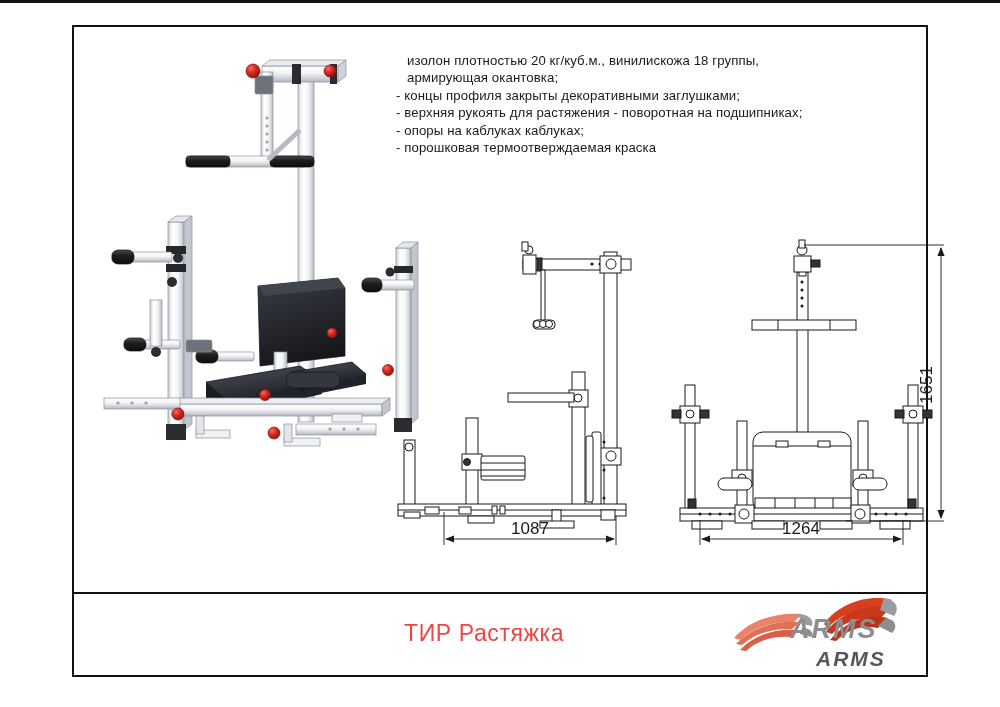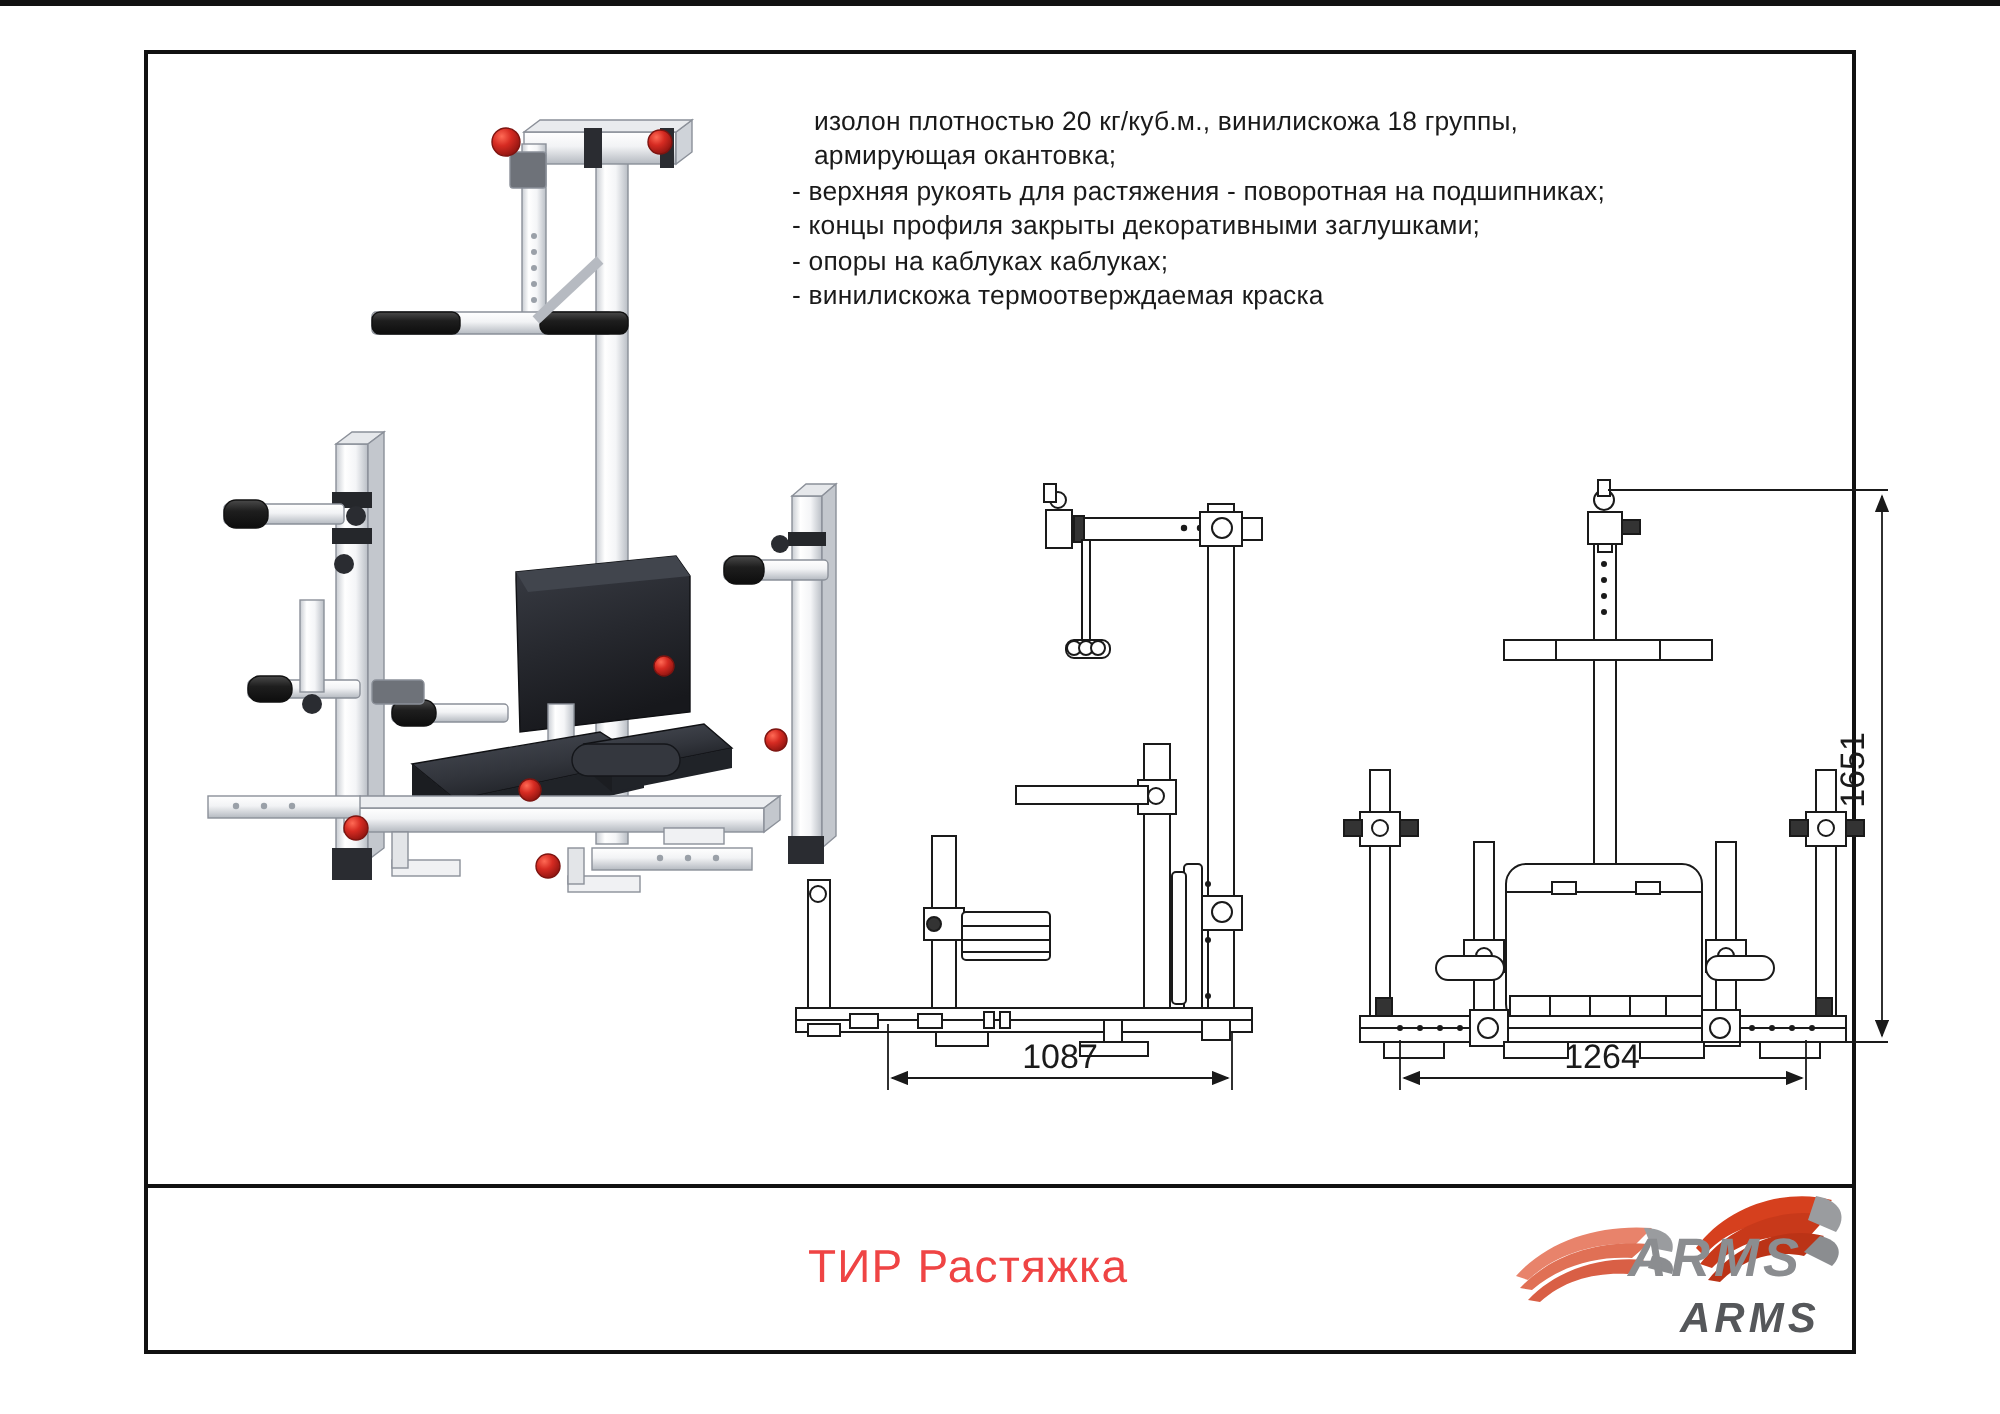--- a/index.html
+++ b/index.html
@@ -15,21 +15,21 @@
 
   
   .spec{position:absolute;left:396px;top:52px;width:540px;}
   .spec-line{font-size:13.2px;line-height:17.4px;white-space:nowrap;letter-spacing:.1px;}
   .spec-line.ind{padding-left:11px;}
 
   
   .title-text{position:absolute;left:404px;top:620px;font-size:23px;letter-spacing:.6px;color:#ef4444;}
 
   
-  .logo{position:absolute;left:752px;top:594px;width:172px;height:76px;}
+  .logo{position:absolute;left:728px;top:594px;width:172px;height:76px;}
   .logo svg{display:block;}
 
   
   .art{position:absolute;left:0;top:0;}
 
   
   .dim-t{font-family:"Liberation Sans",sans-serif;font-size:17px;fill:#1a1a1a;}
 </style>
 </head>
 <body>
@@ -365,24 +365,24 @@
   </g>
 
   <text class="dim-t" x="530" y="534" text-anchor="middle">1087</text>
   <text class="dim-t" x="801" y="534" text-anchor="middle">1264</text>
   <text class="dim-t" x="932" y="385" text-anchor="middle" transform="rotate(-90 932 385)">1651</text>
 </svg>
 
 <div class="spec">
   <div class="spec-line ind">изолон плотностью 20 кг/куб.м., винилискожа 18 группы,</div>
   <div class="spec-line ind">армирующая окантовка;</div>
+  <div class="spec-line">- концы профиля закрыты декоративными заглушками;</div>
   <div class="spec-line">- верхняя рукоять для растяжения - поворотная на подшипниках;</div>
-  <div class="spec-line">- концы профиля закрыты декоративными заглушками;</div>
   <div class="spec-line">- опоры на каблуках каблуках;</div>
-  <div class="spec-line">- винилискожа термоотверждаемая краска</div>
+  <div class="spec-line">- порошковая термоотверждаемая краска</div>
 </div>
 
 <div class="title-text">ТИР Растяжка</div>
 
 <div class="logo">
   <svg width="172" height="76" viewBox="0 0 172 76">
 
     <g>
       <path d="M6 44 C22 26 48 18 74 20 L66 28 C46 27 26 33 12 46 Z" fill="#e8836b"></path>
       <path d="M8 50 C24 33 48 26 72 28 L64 35 C46 34 28 39 14 51 Z" fill="#e07055"></path>

